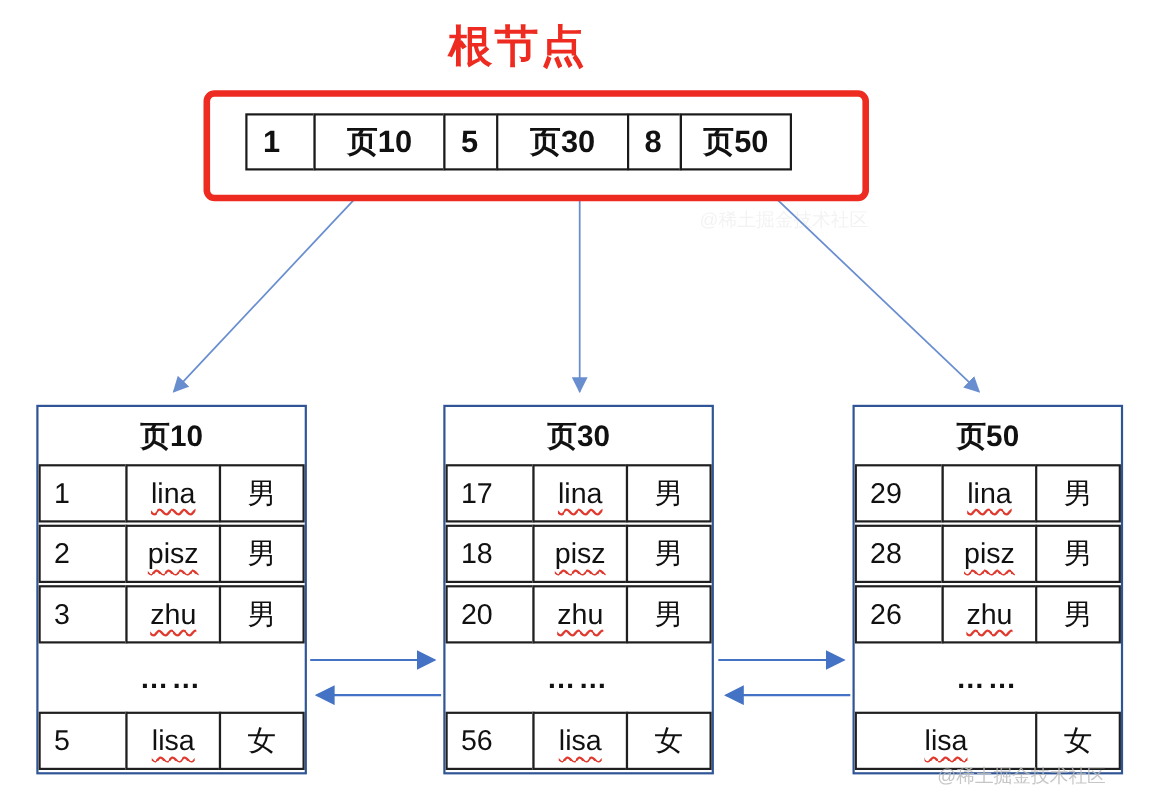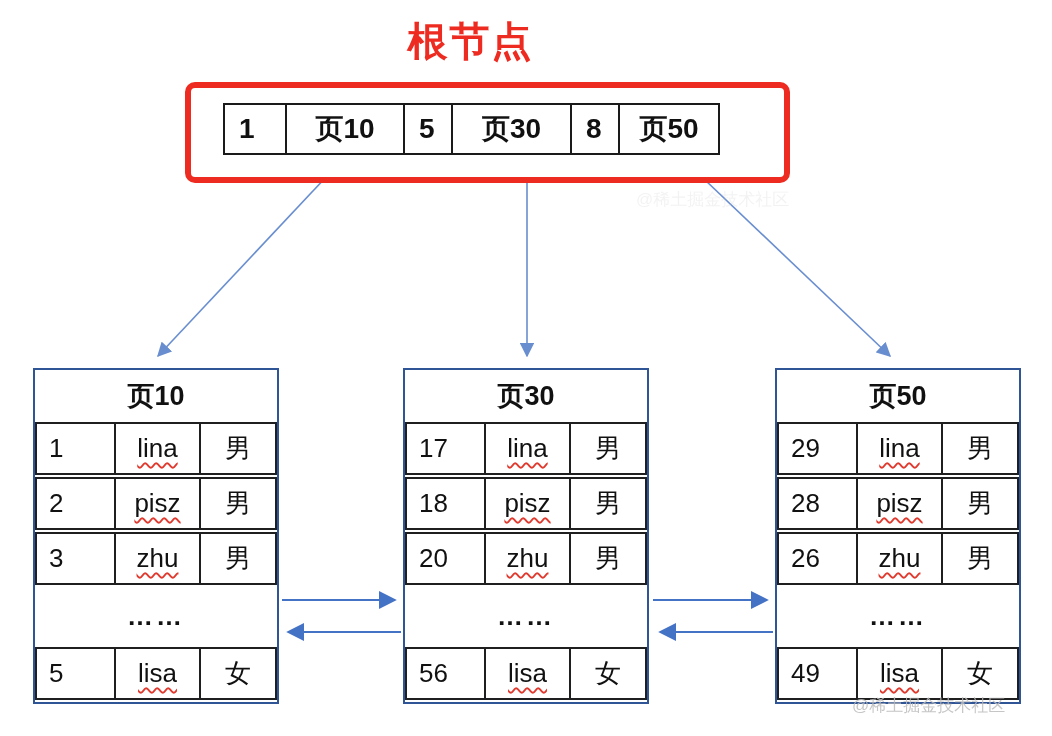--- a/index.html
+++ b/index.html
@@ -198,21 +198,20 @@
     </div>
     <div class="prow">
       <div class="pcell c1">26</div>
       <div class="pcell c2">
           <span class="misspell">zhu</span>
         </div>
       <div class="pcell c3">男</div>
     </div>
     <div class="pellipsis">……</div>
     <div class="prow first">
-      <div class="pcell c1">49</div>
       <div class="pcell c2">
           <span class="misspell">lisa</span>
         </div>
       <div class="pcell c3">女</div>
     </div>
   </div>
 
   <div class="watermark faint">@稀土掘金技术社区</div>
   <div class="watermark main">@稀土掘金技术社区</div>
 

